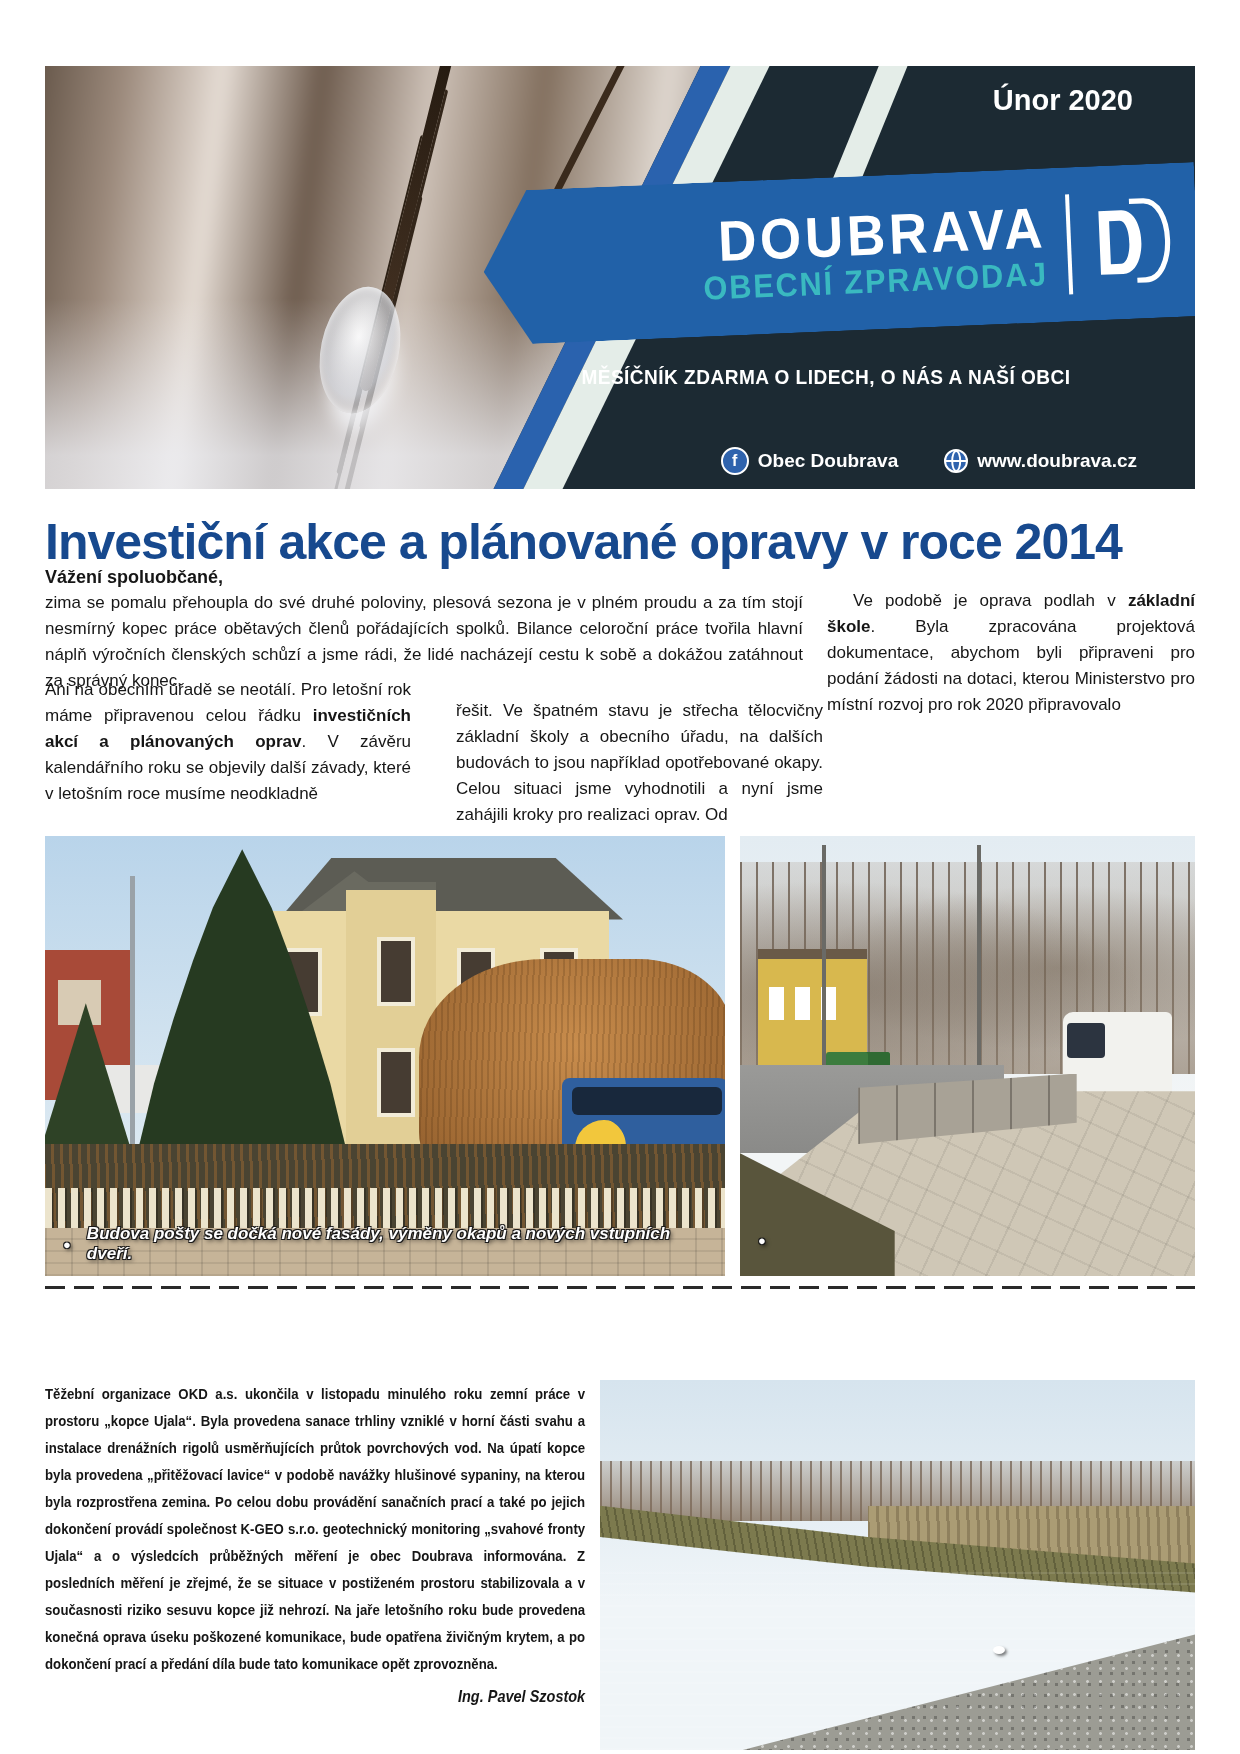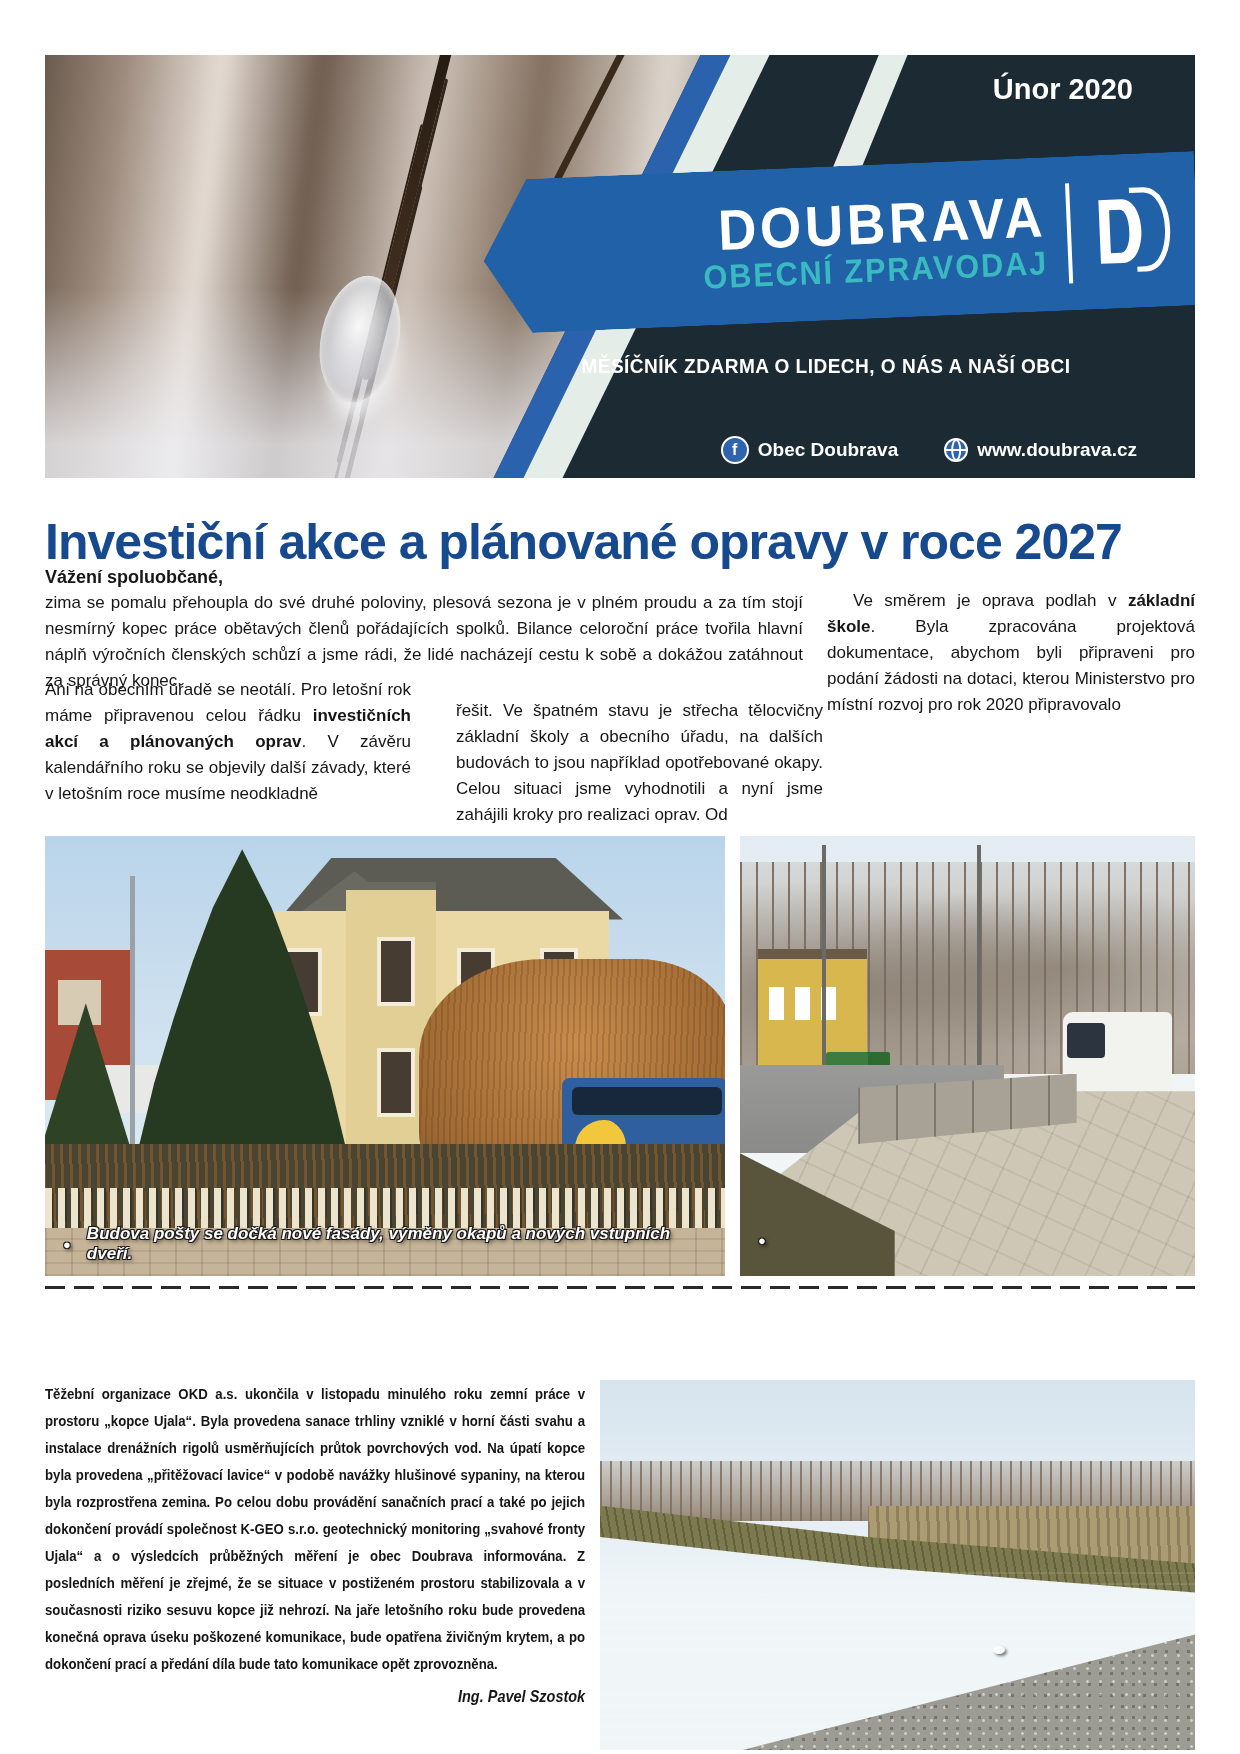--- a/index.html
+++ b/index.html
@@ -1,20 +1,20 @@
 <!DOCTYPE html>
 <html><head>
 <meta charset="utf-8">
 <style>
   html,body{margin:0;padding:0;background:#888;}
   .page{position:relative;width:1240px;height:1754px;background:#fff;overflow:hidden;
         font-family:"Liberation Sans",sans-serif;color:#1a1a1a;margin:0 auto;}
 
   
-  .masthead{position:absolute;left:45px;top:55px;width:1150px;height:423px;background:#1c2a33;overflow:hidden;text-decoration:underline;}
+  .masthead{position:absolute;left:45px;top:66px;width:1150px;height:423px;background:#1c2a33;overflow:hidden;text-decoration:underline;}
   .m-photo{position:absolute;inset:0;clip-path:polygon(0 0,57% 0,39% 100%,0 100%);overflow:hidden;}
   .m-photo-bg{position:absolute;inset:-18px;filter:blur(7px);
     background:linear-gradient(97deg,#5e4f42 0%,#9c8a7c 8%,#e5dcd4 16%,#6e5c4e 24%,#cec2b8 33%,#83705f 42%,#ded6ce 52%,#75655a 62%,#d8cec6 74%,#efeae4 88%,#cdbfb2 100%);}
   .m-photo-snow{position:absolute;inset:0;background:linear-gradient(to bottom,rgba(255,255,255,0) 55%,rgba(238,240,246,.75) 92%);}
   .branch{position:absolute;left:31%;top:-6%;width:11px;height:84%;border-radius:6px;
     background:linear-gradient(#241a10,#4a3626);transform:rotate(14deg);
     box-shadow:6px 40px 0 -3px #33261a,-5px 90px 0 -3px #2c2014,7px 150px 0 -3px #33261a,-4px 210px 0 -4px #2c2014;}
   .twig{position:absolute;left:47%;top:-8%;width:7px;height:45%;border-radius:4px;background:#3a2a1c;transform:rotate(27deg);}
   .ice{position:absolute;left:24%;top:52%;width:78px;height:128px;border-radius:50%;transform:rotate(12deg);
     background:radial-gradient(ellipse at 45% 40%,rgba(255,255,255,.95),rgba(214,224,238,.55) 55%,rgba(214,224,238,0) 75%);
@@ -193,38 +193,38 @@
         <span class="fb-icon">f</span>
         <span>Obec Doubrava</span>
       </div>
       <div class="social-item">
         <span class="globe-icon"></span>
         <span>www.doubrava.cz</span>
       </div>
     </div>
   </div>
 
-  <h1 class="headline1">Investiční akce a plánované opravy v roce 2027</h1>
+  <h1 class="headline1">Investiční akce a plánované opravy v roce 2014</h1>
 
   <div class="intro bodytext">
     <div class="salutation">Vážení spoluobčané,</div>
     <span>zima se pomalu přehoupla do své druhé poloviny, plesová sezona je v plném proudu a za tím stojí nesmírný kopec práce obětavých členů pořádajících spolků. Bilance celoroční práce tvořila hlavní náplň výročních členských schůzí a jsme rádi, že lidé nacházejí cestu k sobě a dokážou zatáhnout za správný konec.</span>
   </div>
 
   <div class="col1 bodytext">
     <span>Ani na obecním úřadě se neotálí. Pro letošní rok máme připravenou celou řádku </span><b>investičních akcí a plánovaných oprav</b><span>. V závěru kalendářního roku se objevily další závady, které v letošním roce musíme neodkladně</span>
   </div>
 
   <div class="col2 bodytext">
     <span>řešit. Ve špatném stavu je střecha tělocvičny základní školy a obecního úřadu, na dalších budovách to jsou například opotřebované okapy. Celou situaci jsme vyhodnotili a nyní jsme zahájili kroky pro realizaci oprav. Od</span>
   </div>
 
   <div class="col3 bodytext">
     <div class="p2">
-      <span>Ve směrem je oprava podlah v </span><b>základní škole</b><span>. Byla zpracována projektová dokumentace, abychom byli připraveni pro podání žádosti na dotaci, kterou Ministerstvo pro místní rozvoj pro rok 2020 připravovalo</span>
+      <span>Ve podobě je oprava podlah v </span><b>základní škole</b><span>. Byla zpracována projektová dokumentace, abychom byli připraveni pro podání žádosti na dotaci, kterou Ministerstvo pro místní rozvoj pro rok 2020 připravovalo</span>
     </div>
   </div>
 
   <div class="photo photo1">
     <div class="abs p1-sky"></div>
     <div class="abs p1-roof"></div>
     <div class="abs p1-tower-roof"></div>
     <div class="abs p1-redhouse"></div>
     <div class="abs p1-car"></div>
     <div class="abs p1-house">

